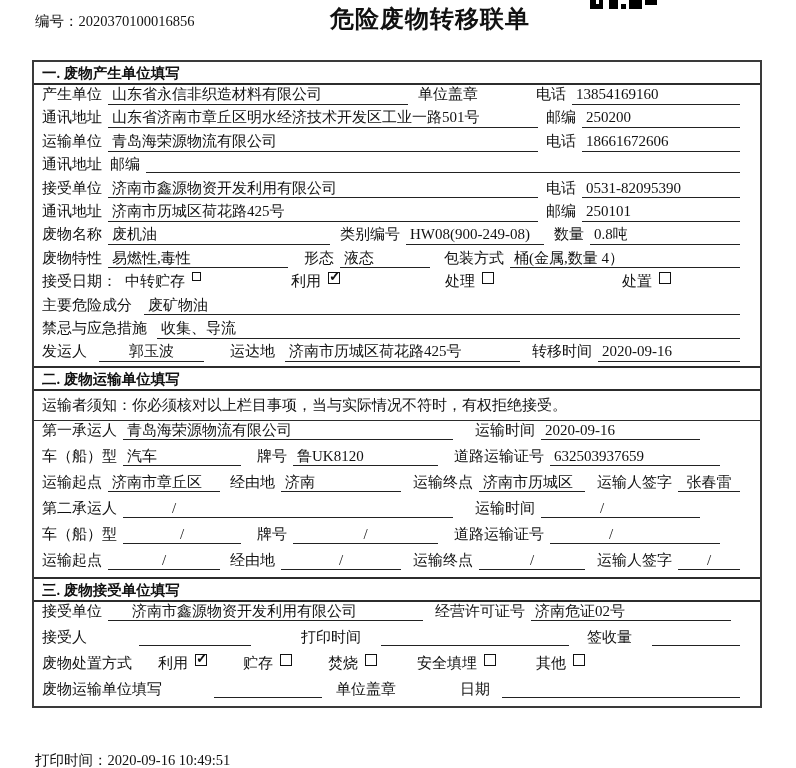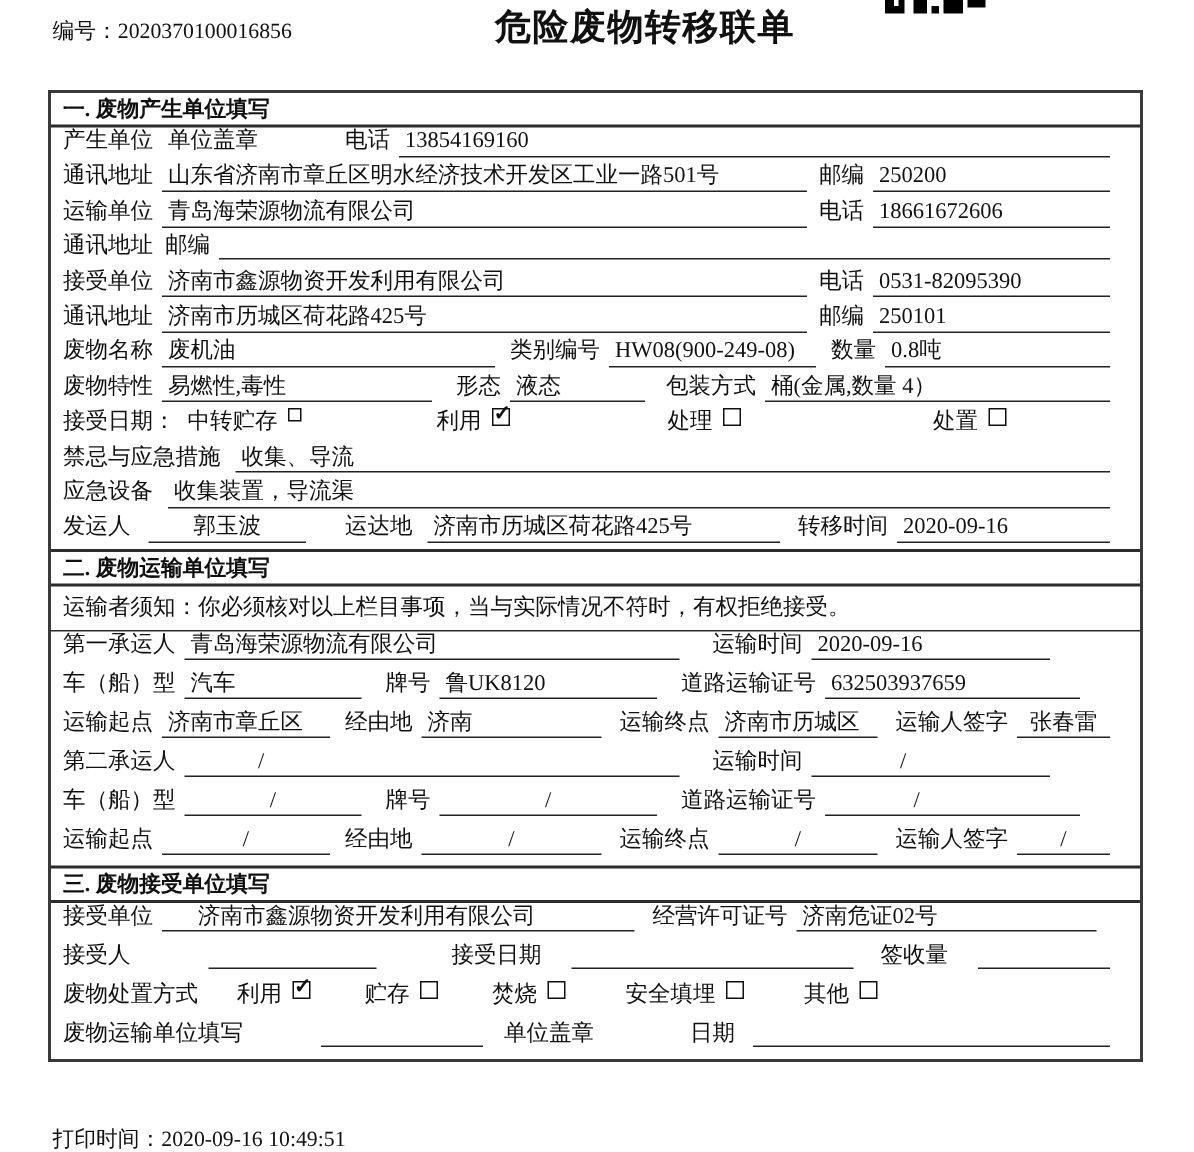--- a/index.html
+++ b/index.html
@@ -61,20 +61,21 @@
   <span style="left:39px;width:13px"></span>
   <span style="left:55px;width:12px;height:5px"></span>
 </div>
 
 <div class="abs" id="form">
 
   <div class="sec-title">一. 废物产生单位填写</div>
   <div class="s1">
     <div class="row">
       <span class="lbl">产生单位</span>
+      <span class="fld" style="width:300px">山东省永信非织造材料有限公司</span>
       <span class="lbl" style="margin-left:10px">单位盖章</span>
       <span class="lbl" style="margin-left:58px">电话</span>
       <span class="fld grow">13854169160</span>
     </div>
     <div class="row">
       <span class="lbl">通讯地址</span>
       <span class="fld" style="width:430px">山东省济南市章丘区明水经济技术开发区工业一路501号</span>
       <span class="lbl" style="margin-left:8px">邮编</span>
       <span class="fld grow">250200</span>
     </div>
@@ -122,26 +123,26 @@
       <span class="opt lbl" style="margin-left:8px">中转贮存</span>
         <span class="cb small"></span>
       <span class="opt lbl" style="margin-left:90px">利用</span>
         <span class="cb checked"></span>
       <span class="opt lbl" style="margin-left:105px">处理</span>
         <span class="cb"></span>
       <span class="opt lbl" style="margin-left:128px">处置</span>
         <span class="cb"></span>
     </div>
     <div class="row">
+      <span class="lbl">主要危险成分</span>
+      <span class="fld grow" style="margin-left:12px">废矿物油</span>
+    </div>
+    <div class="row">
       <span class="lbl">禁忌与应急措施</span>
       <span class="fld grow" style="margin-left:10px">收集、导流</span>
-    </div>
-    <div class="row">
-      <span class="lbl">应急设备</span>
-      <span class="fld grow" style="margin-left:10px">收集装置，导流渠</span>
     </div>
     <div class="row">
       <span class="lbl">发运人</span>
       <span class="fld ctr" style="width:105px;margin-left:12px">郭玉波</span>
       <span class="lbl" style="margin-left:26px">运达地</span>
       <span class="fld" style="width:235px;margin-left:10px">济南市历城区荷花路425号</span>
       <span class="lbl" style="margin-left:12px">转移时间</span>
       <span class="fld grow">2020-09-16</span>
     </div>
   </div>
@@ -204,21 +205,21 @@
     <div class="row">
       <span class="lbl">接受单位</span>
       <span class="fld" style="width:315px;padding-left:24px">济南市鑫源物资开发利用有限公司</span>
       <span class="lbl" style="margin-left:12px">经营许可证号</span>
       <span class="fld" style="width:200px">济南危证02号</span>
       <span class="grow"></span>
     </div>
     <div class="row">
       <span class="lbl">接受人</span>
       <span class="fld" style="width:112px;margin-left:52px"></span>
-      <span class="lbl" style="margin-left:50px">接受日期</span>
+      <span class="lbl" style="margin-left:50px">打印时间</span>
       <span class="fld" style="width:188px;margin-left:20px"></span>
       <span class="lbl" style="margin-left:18px">签收量</span>
       <span class="fld grow" style="margin-left:20px"></span>
     </div>
     <div class="row">
       <span class="lbl">废物处置方式</span>
       <span class="opt lbl" style="margin-left:26px">利用</span>
         <span class="cb checked"></span>
       <span class="opt lbl" style="margin-left:36px">贮存</span>
         <span class="cb"></span>

